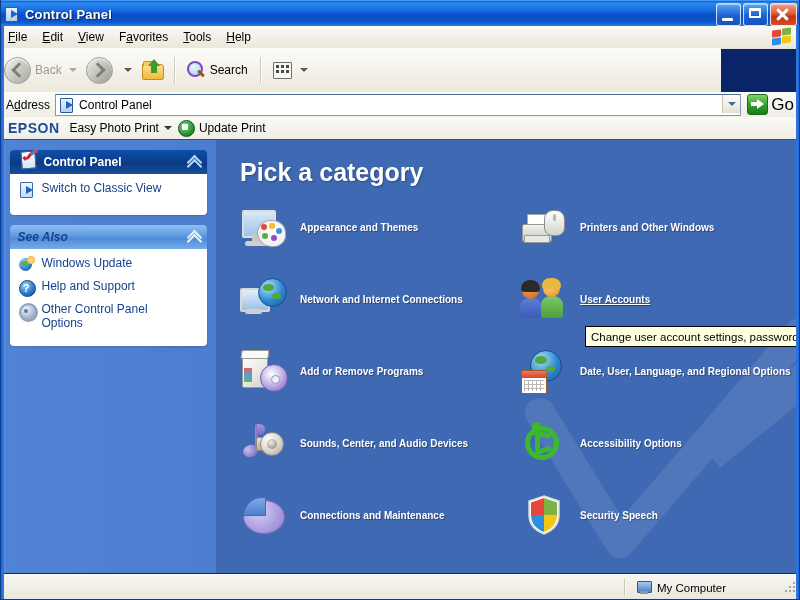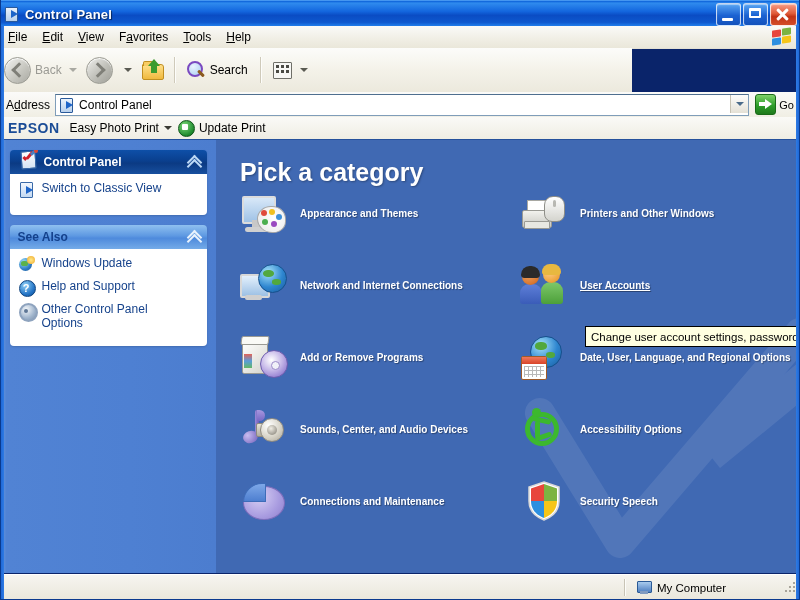--- a/index.html
+++ b/index.html
@@ -102,21 +102,21 @@
   }
   .flag-q { position: absolute; width: 9px; height: 7px; border-radius: 1px; }
   .flag-q.r { background: #E8453C; left: 1px; top: 2px; transform: skewY(-8deg); }
   .flag-q.g { background: #7CB342; left: 11px; top: 0px; transform: skewY(-8deg); }
   .flag-q.b { background: #2D8FE0; left: 1px; top: 10px; transform: skewY(-8deg); }
   .flag-q.y { background: #F5C518; left: 11px; top: 8px; transform: skewY(-8deg); }
 
   
   .toolbar {
     position: absolute; top: 48px; left: 0;
-    width: 632px; height: 44px;
+    width: 721px; height: 44px;
     background: linear-gradient(to bottom,#FCFCFA 0%,#F4F2E9 50%,#ECE9DD 100%);
     display: flex; align-items: center;
     border-bottom: 1px solid #D8D4C4;
   }
   .tbar-btn {
     display: flex; align-items: center; height: 38px;
     padding: 0 4px; border-radius: 3px;
     font-size: 12px; color: #000; white-space: nowrap;
   }
   .tbar-btn.disabled { color: #9A9A94; }
@@ -249,21 +249,21 @@
   }
   .go-icon::before {
     content: ""; position: absolute; left: 3px; top: 7px;
     width: 8px; height: 4px; background: #fff;
   }
   .go-icon::after {
     content: ""; position: absolute; left: 9px; top: 4px;
     border-top: 5px solid transparent; border-bottom: 5px solid transparent;
     border-left: 7px solid #fff;
   }
-  .go-text { font-size: 11px; color: #000; }
+  .go-text { font-size: 17px; color: #000; }
 
   
   .epsonbar {
     position: absolute; top: 117px; left: 0;
     width: 800px; height: 22px;
     background: linear-gradient(to bottom,#FAFAF7,#EFEDE3);
     display: flex; align-items: center;
     border-bottom: 1px solid #9DB3C8;
   }
   .epson-logo {
@@ -353,21 +353,21 @@
     content: ""; position: absolute; left: 0; top: 2px;
     width: 7px; height: 3px; background: #4A7FC0;
     transform: rotate(-40deg); border-radius: 1px;
   }
   .clip-pen::after {
     content: ""; position: absolute; left: 4px; top: 0px;
     width: 4px; height: 4px; background: #D94A3A; border-radius: 50%;
   }
   .panel-title { font-size: 12px; font-weight: bold; white-space: nowrap; }
   .panel-head.dark .panel-title { color: #fff; }
-  .panel-head.light .panel-title { color: #14418C; }
+  .panel-head.light .panel-title { color: #14418C; font-style: italic; }
   .panel-chev {
     margin-left: auto; width: 14px; height: 14px; position: relative; flex:none;
   }
   .panel-chev i {
     position: absolute; left: 2px; width: 9px; height: 9px;
     border-top: 2px solid currentColor; border-right: 2px solid currentColor;
     transform: rotate(-45deg);
   }
   .panel-chev i.a { top: 2px; }
   .panel-chev i.b { top: 6px; }
@@ -441,21 +441,21 @@
   }
   .watermark {
     position: absolute; right: -30px; bottom: -20px;
     width: 330px; height: 300px; opacity: .085;
     pointer-events: none;
   }
   .main-inner { position: relative; padding: 18px 0 0 24px; }
   .main-title {
     font-size: 25px; font-weight: bold; color: #FFFFFF;
     text-shadow: 1px 1px 2px rgba(0,0,0,.3);
-    margin: 0 0 0 0; white-space: nowrap;
+    margin: 0 0 14px 0; white-space: nowrap;
   }
   .cat-grid {
     display: grid;
     grid-template-columns: 280px 280px;
     row-gap: 18px;
   }
   .cat {
     display: flex; align-items: center; min-height: 54px;
   }
   .cat-icon { width: 48px; height: 48px; position: relative; flex: none; margin-right: 12px; }

